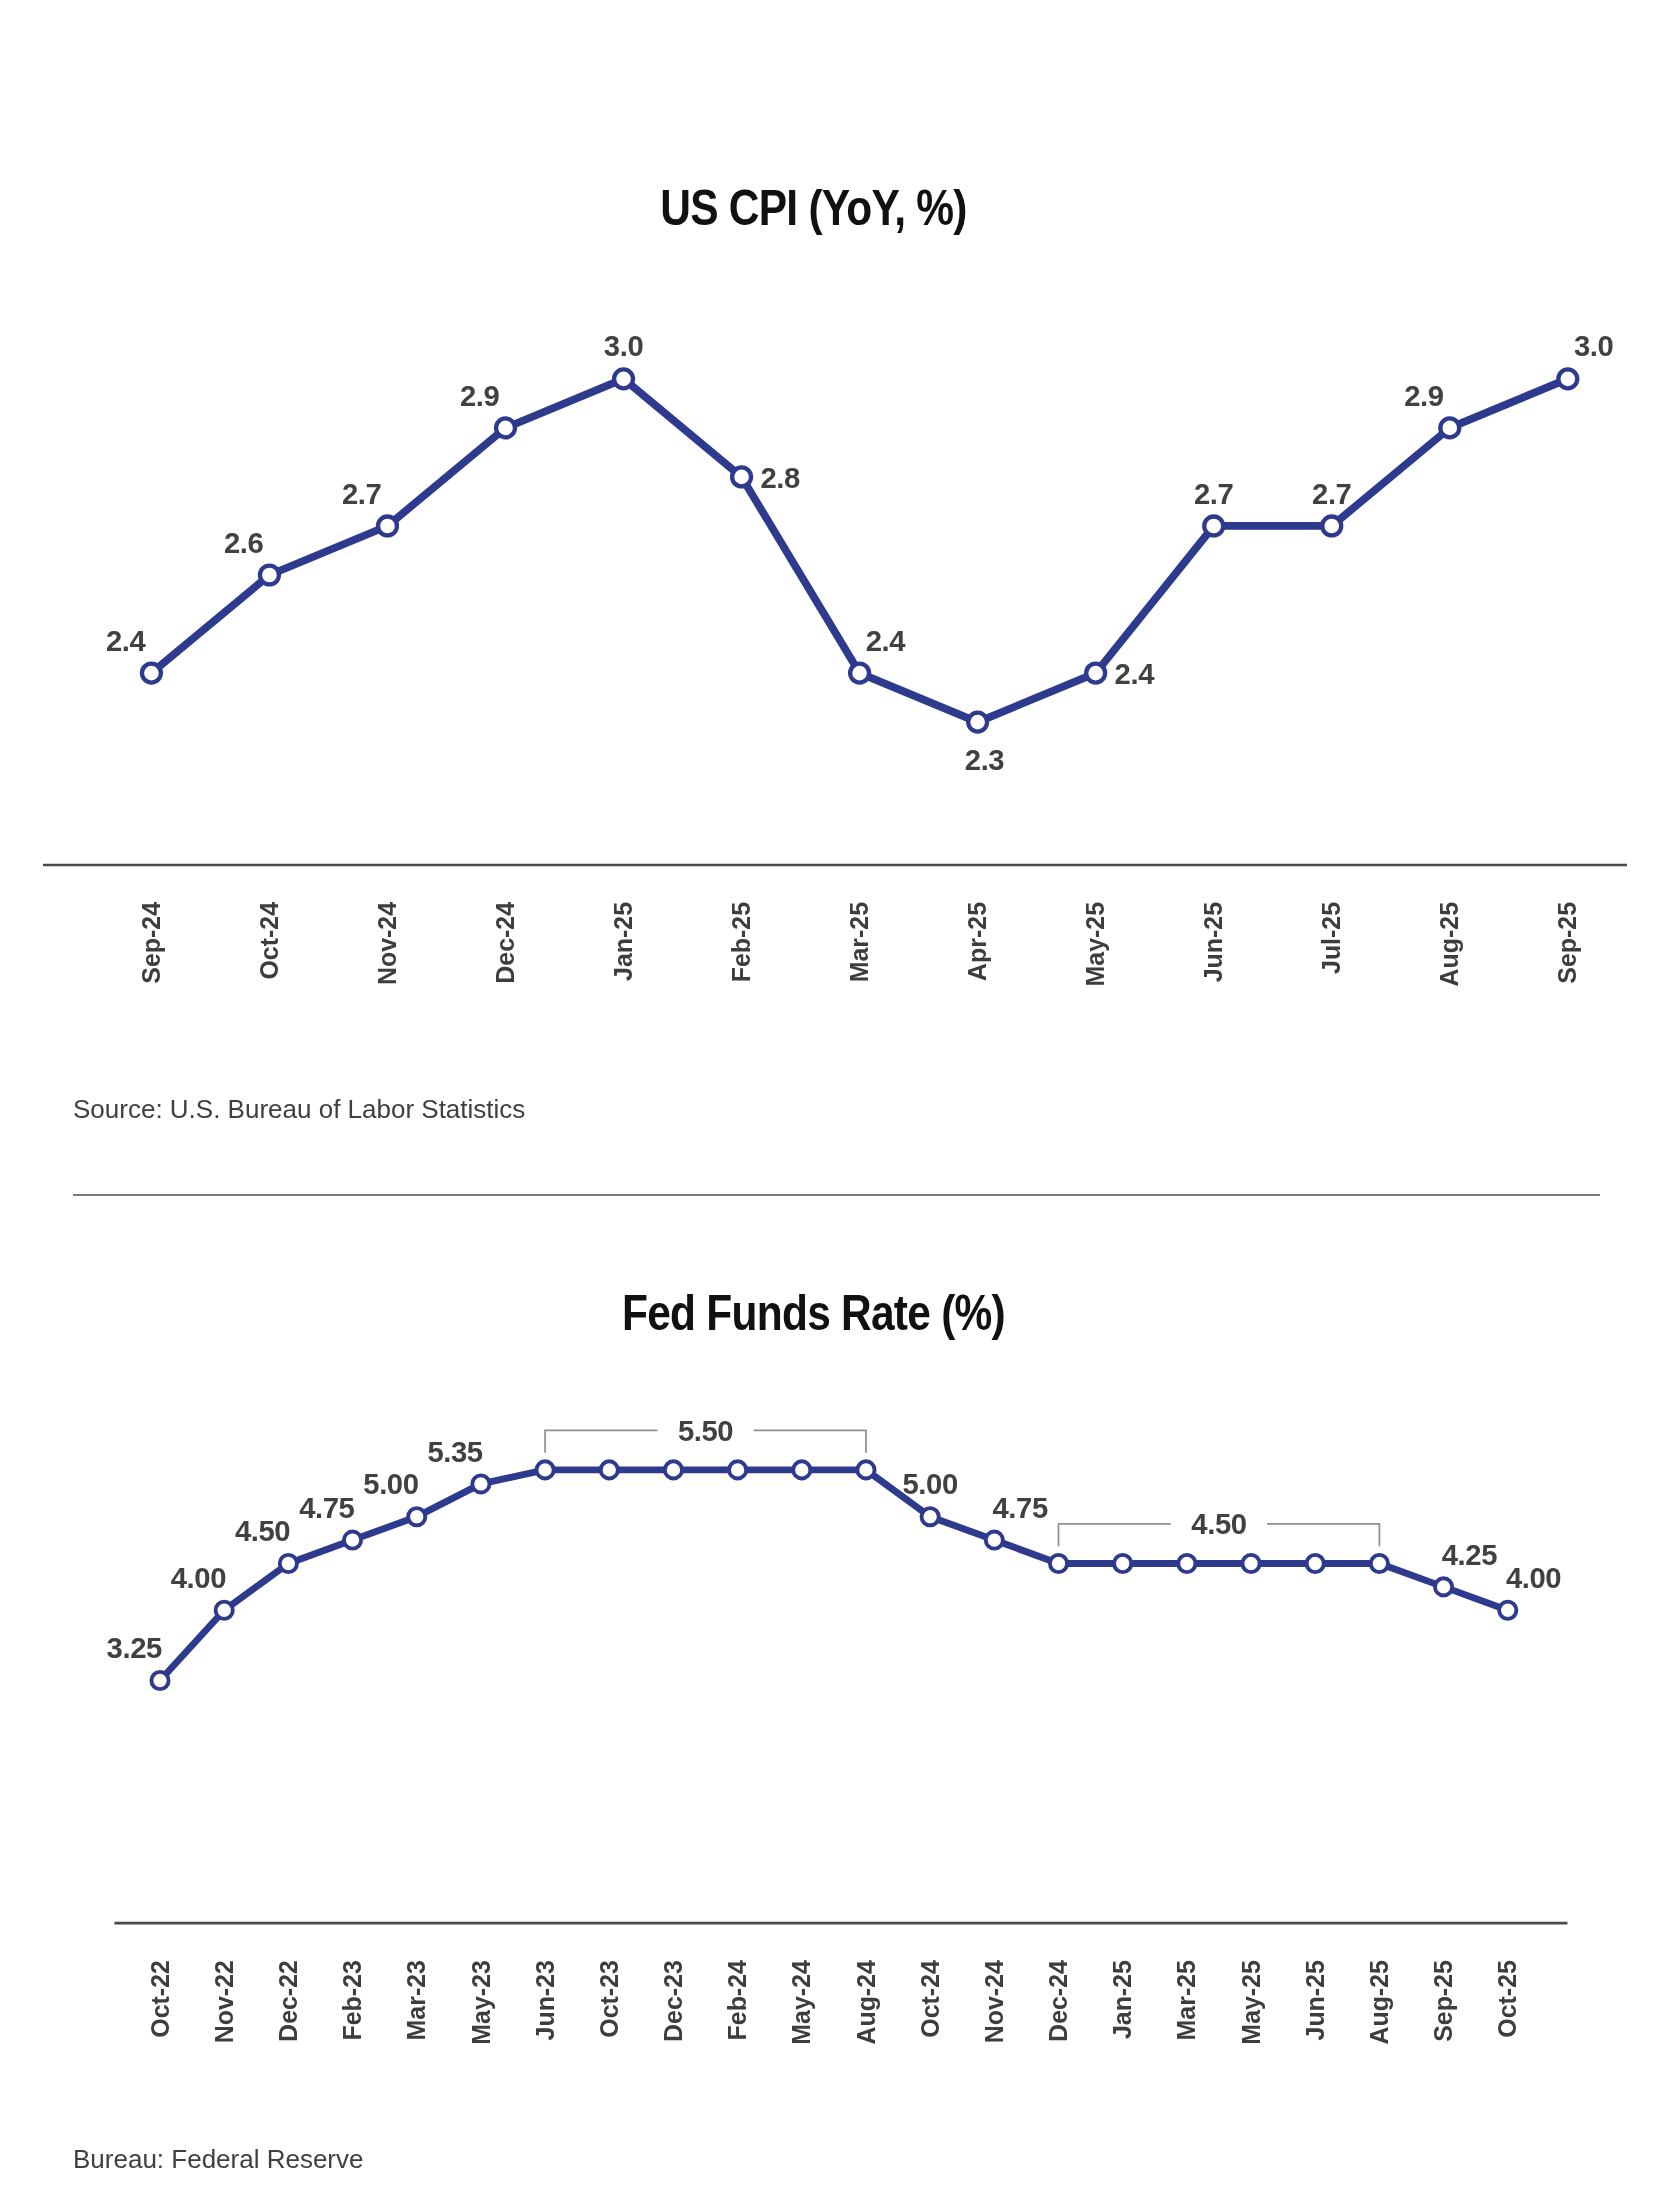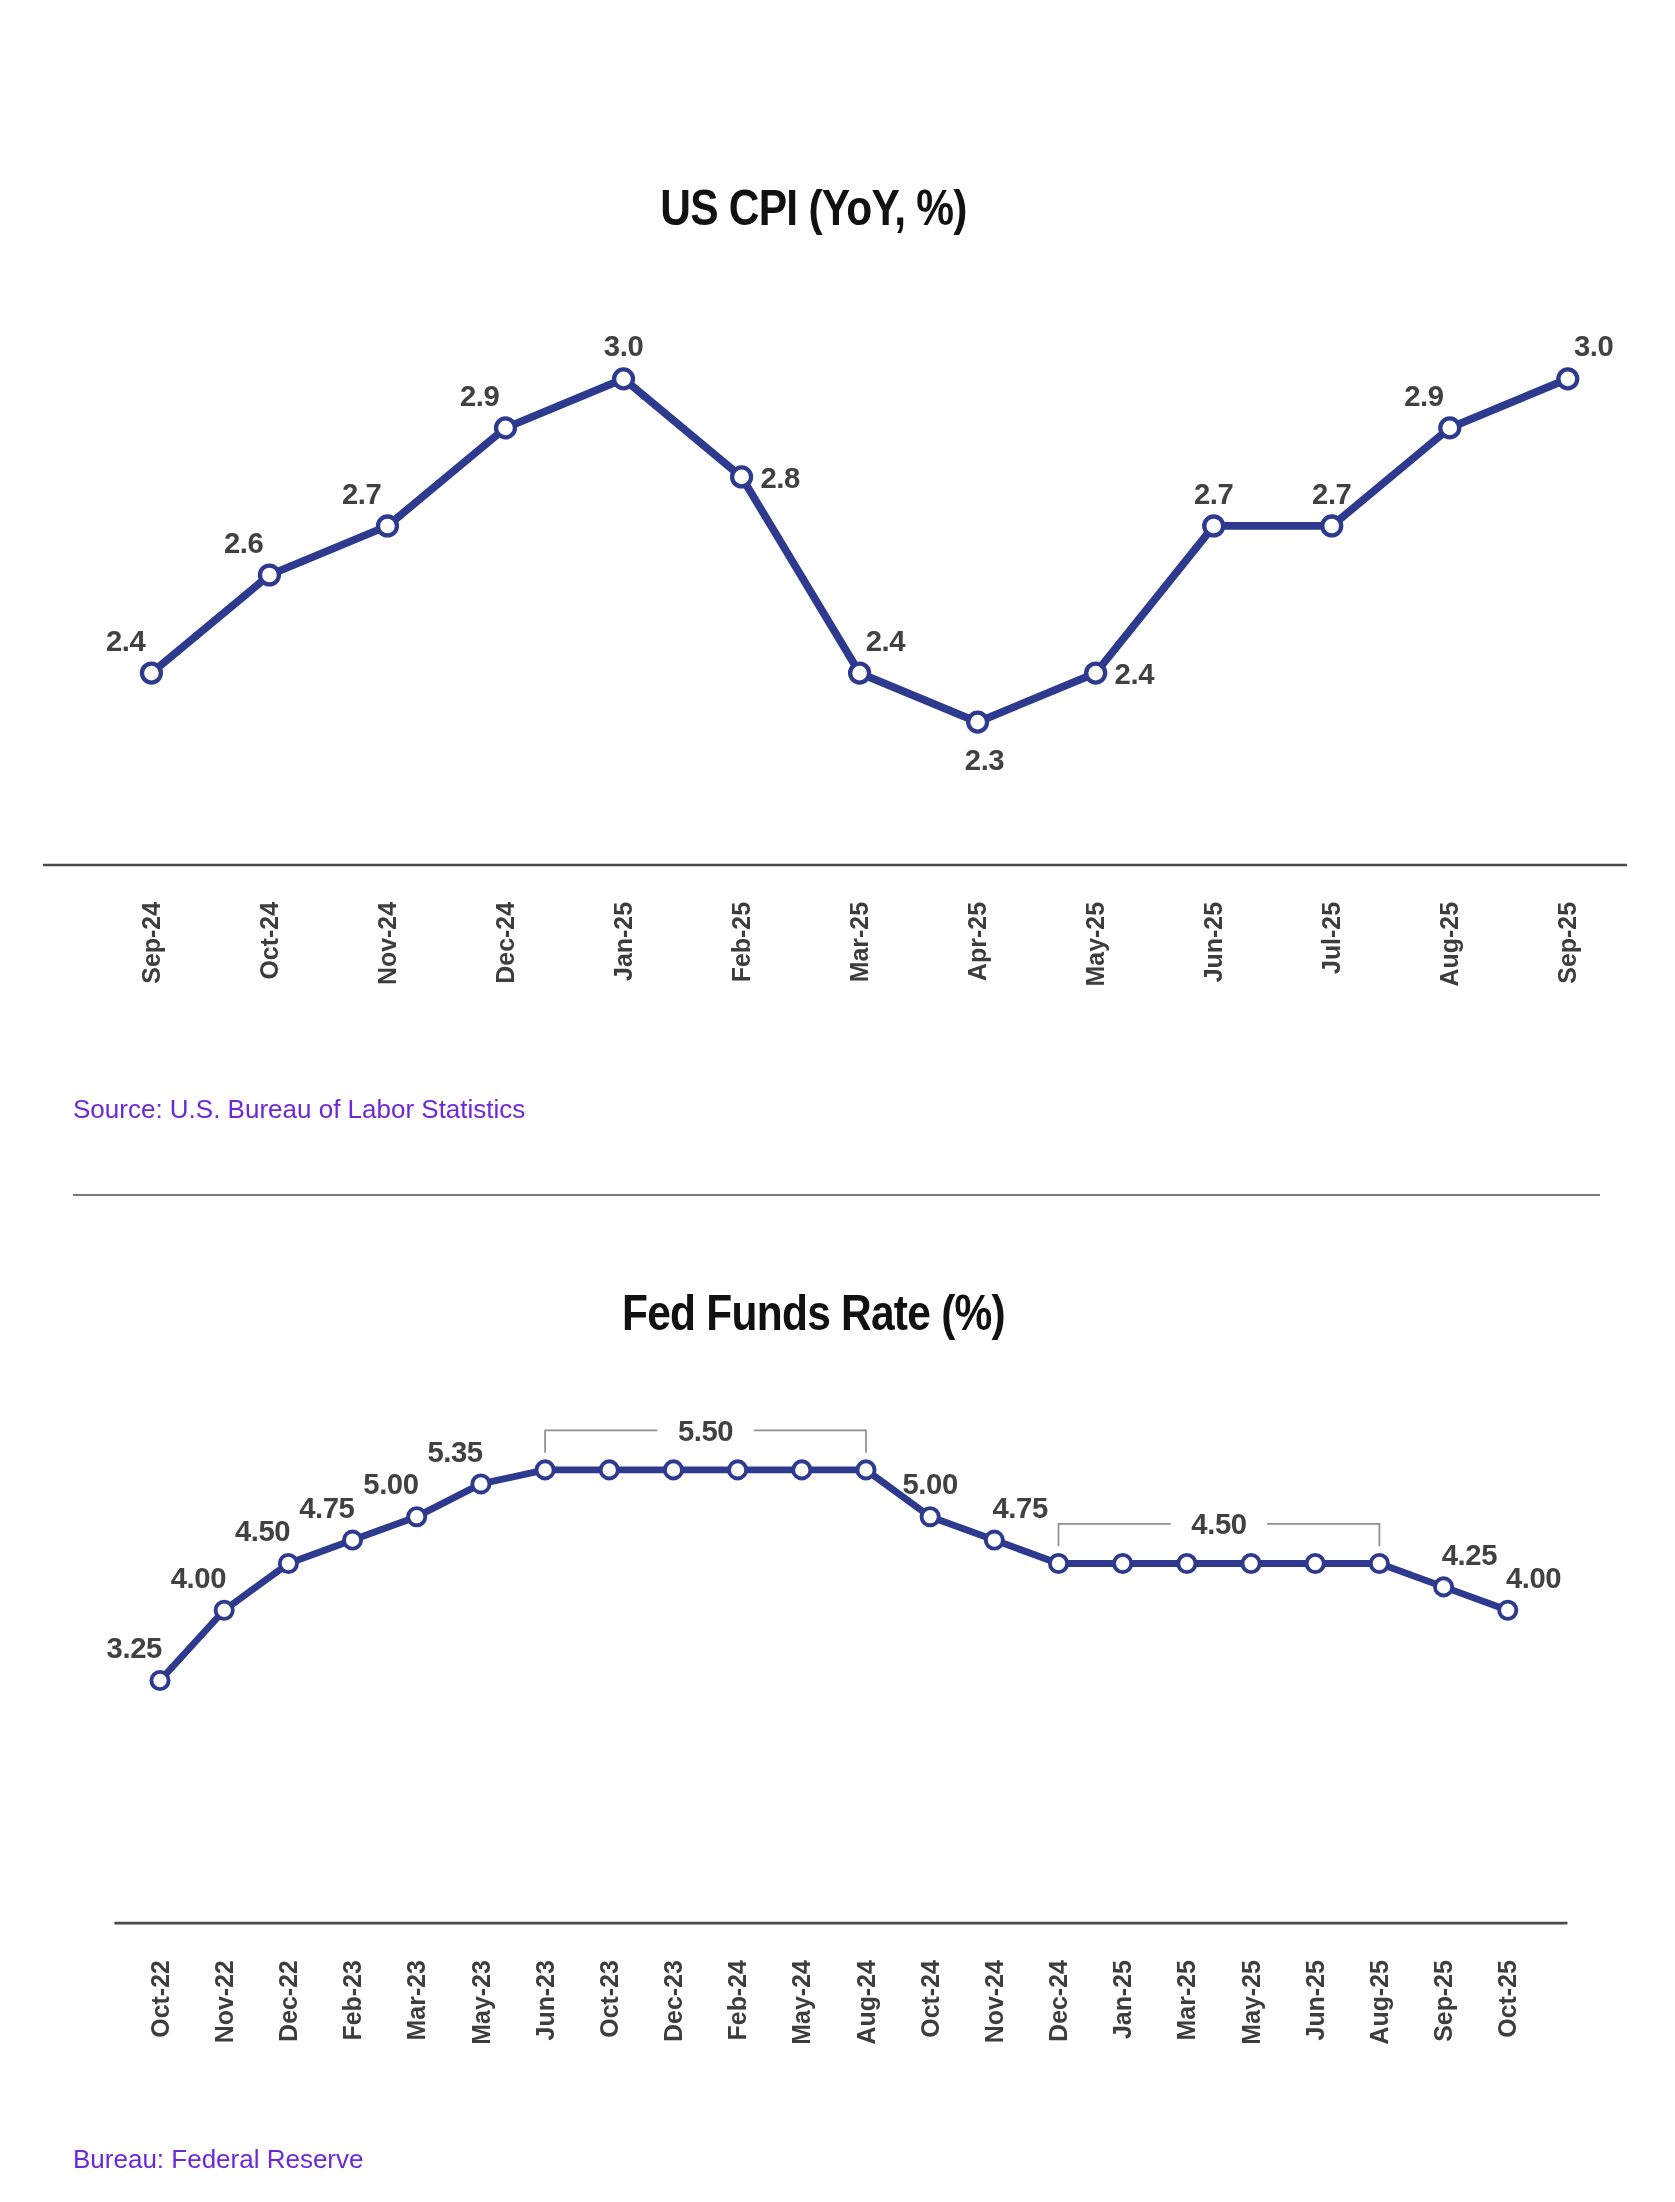--- a/index.html
+++ b/index.html
@@ -9,21 +9,21 @@
     position:absolute;left:0;width:100%;text-align:center;
     font-family:"Liberation Sans",sans-serif;
     font-weight:700;font-size:50px;line-height:1.05;color:#111111;
     transform:scaleX(0.85);letter-spacing:-0.9px;
   }
   .chart-title.t1{top:182px;}
   .chart-title.t2{top:1287px;}
   .source-note{
     position:absolute;left:73px;
     font-family:"Liberation Sans",sans-serif;
-    font-weight:400;font-size:26px;color:#6d28d9;letter-spacing:0;
+    font-weight:400;font-size:26px;color:#404040;letter-spacing:0;
   }
   .source-note.s1{top:1094px;}
   .source-note.s2{top:2144px;}
   .section-divider{
     position:absolute;left:73px;top:1194px;width:1527px;height:1.7px;background:#7a7a7a;
   }
   svg.charts{position:absolute;inset:0;width:1675px;height:2203px;}
   svg .tick{
     font-family:"Liberation Sans",sans-serif;
     font-weight:700;font-size:29px;fill:#3d3d3d;

